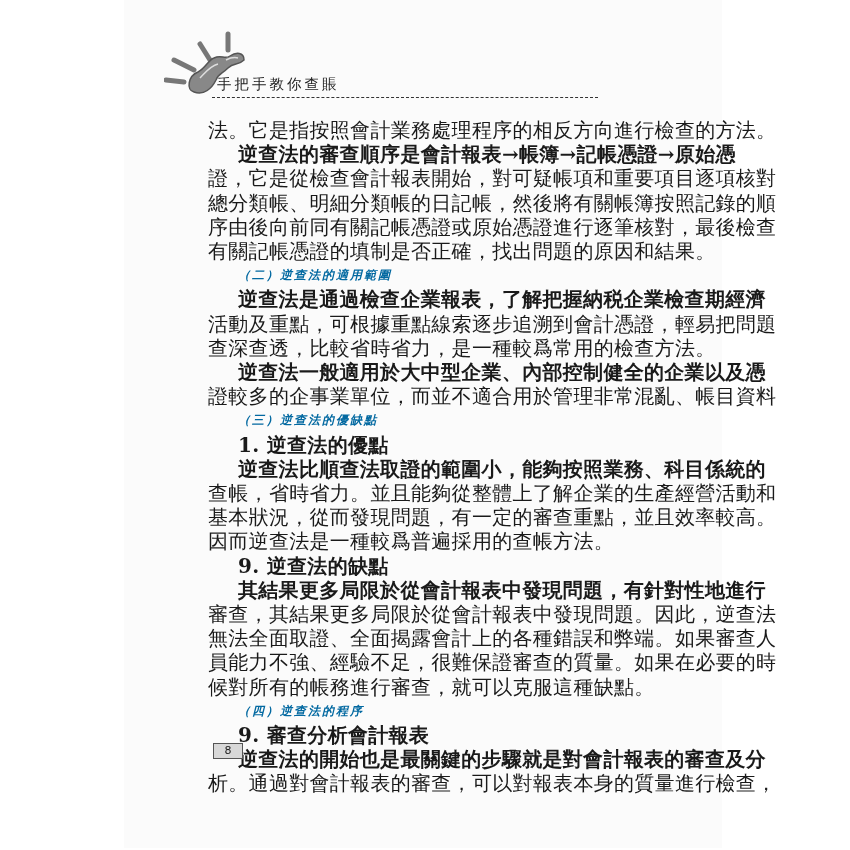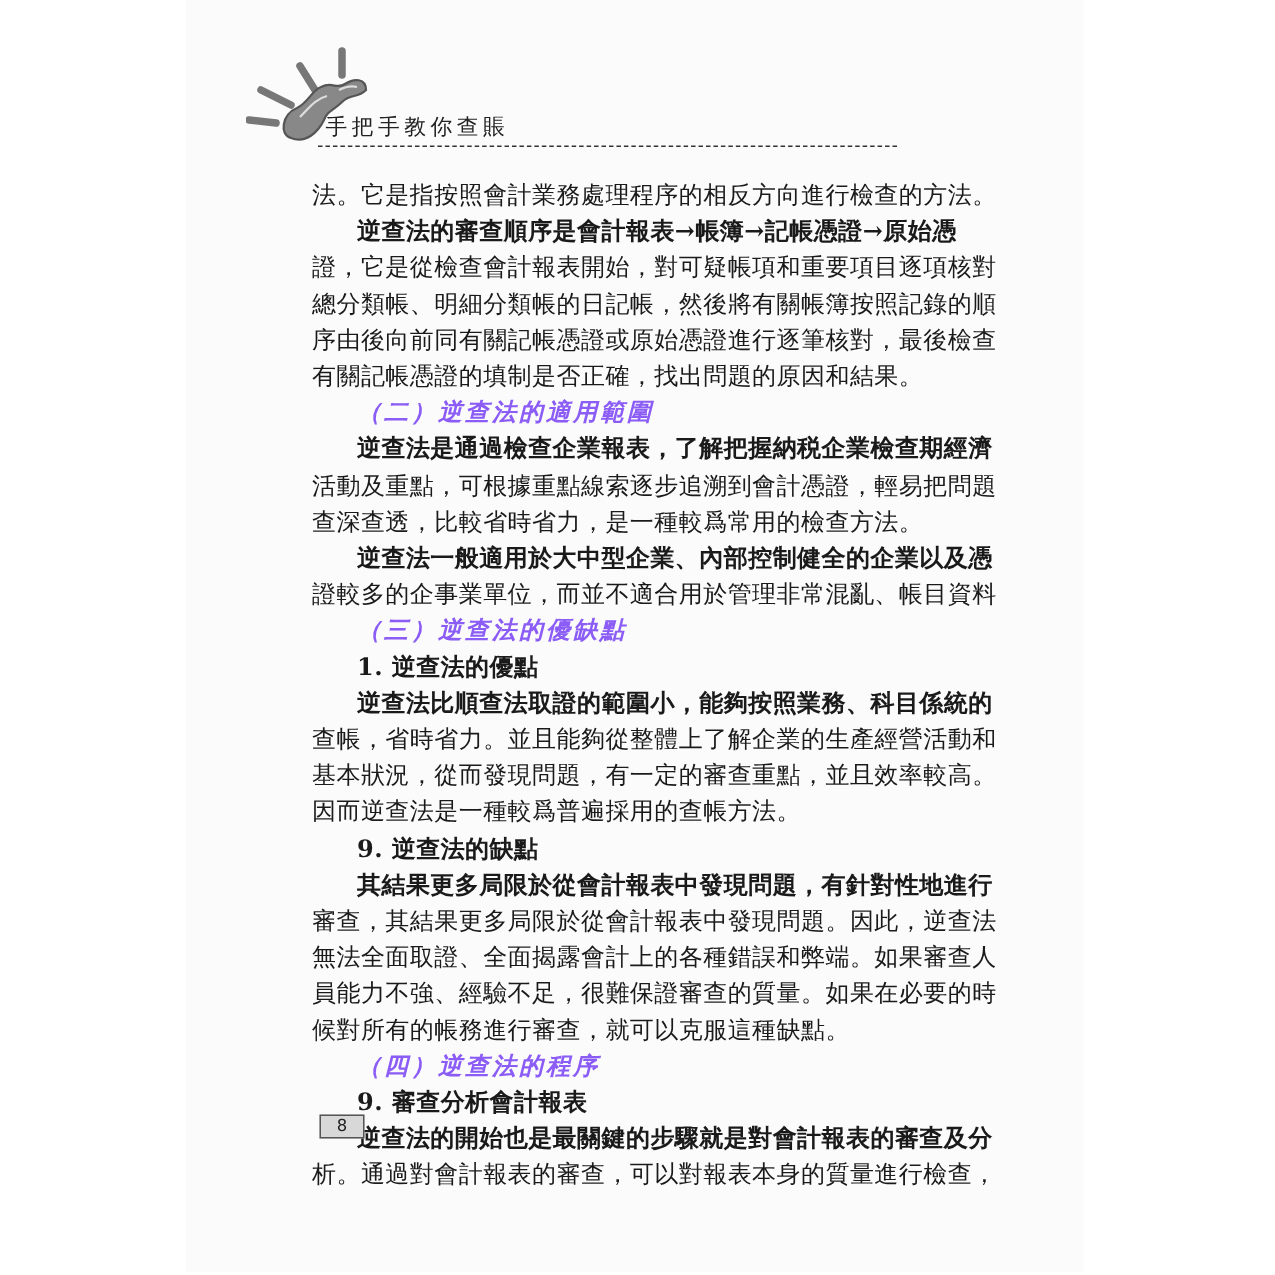--- a/index.html
+++ b/index.html
@@ -5,23 +5,23 @@
   html, body { margin:0; padding:0; }
   body { width:850px; height:850px; background:#ffffff; position:relative; overflow:hidden;
          font-family: "DejaVu Serif", "Liberation Serif", serif; }
   .page { position:absolute; left:124px; top:0; width:598px; height:848px; background:#fbfbfb; }
   .header { position:absolute; left:0; top:0; width:598px; height:110px; }
   .logo { position:absolute; left:40px; top:30px; width:110px; height:70px; }
   .header-title { position:absolute; left:93px; top:75px; font-family:Liberation Mono, monospace;
                   font-size:14.5px; color:#222; letter-spacing:3px; }
   .header-rule { position:absolute; left:88px; top:97px; width:386px; border-top:1.5px dashed #333; }
   .body { position:absolute; left:84px; top:118px; width:400px; }
-  .line { font-size:16px; line-height:24.2px; color:#1a1a1a; white-space:nowrap; letter-spacing:0.3px; }
+  .line { font-size:20px; line-height:24.2px; color:#1a1a1a; white-space:nowrap; letter-spacing:0.3px; }
   .indent { padding-left:30px;font-weight:bold; }
-  .sub { font-size:16px; letter-spacing:2px; font-style:italic; color:#8b5cf6; }
+  .sub { font-size:12px; letter-spacing:2px; font-style:italic; color:#0369a1; }
   .page-num { position:absolute; left:89px; top:743px; width:28px; height:14px; background:#d8d8d8;
               border:1.5px solid #555; font-family:"DejaVu Sans","Liberation Sans",sans-serif;
               font-size:11px; text-align:center; line-height:14px; color:#222; }
 </style>
 </head>
 <body>
 
 <div class="page">
   <div class="header">
     <svg class="logo" viewBox="0 0 110 70">

